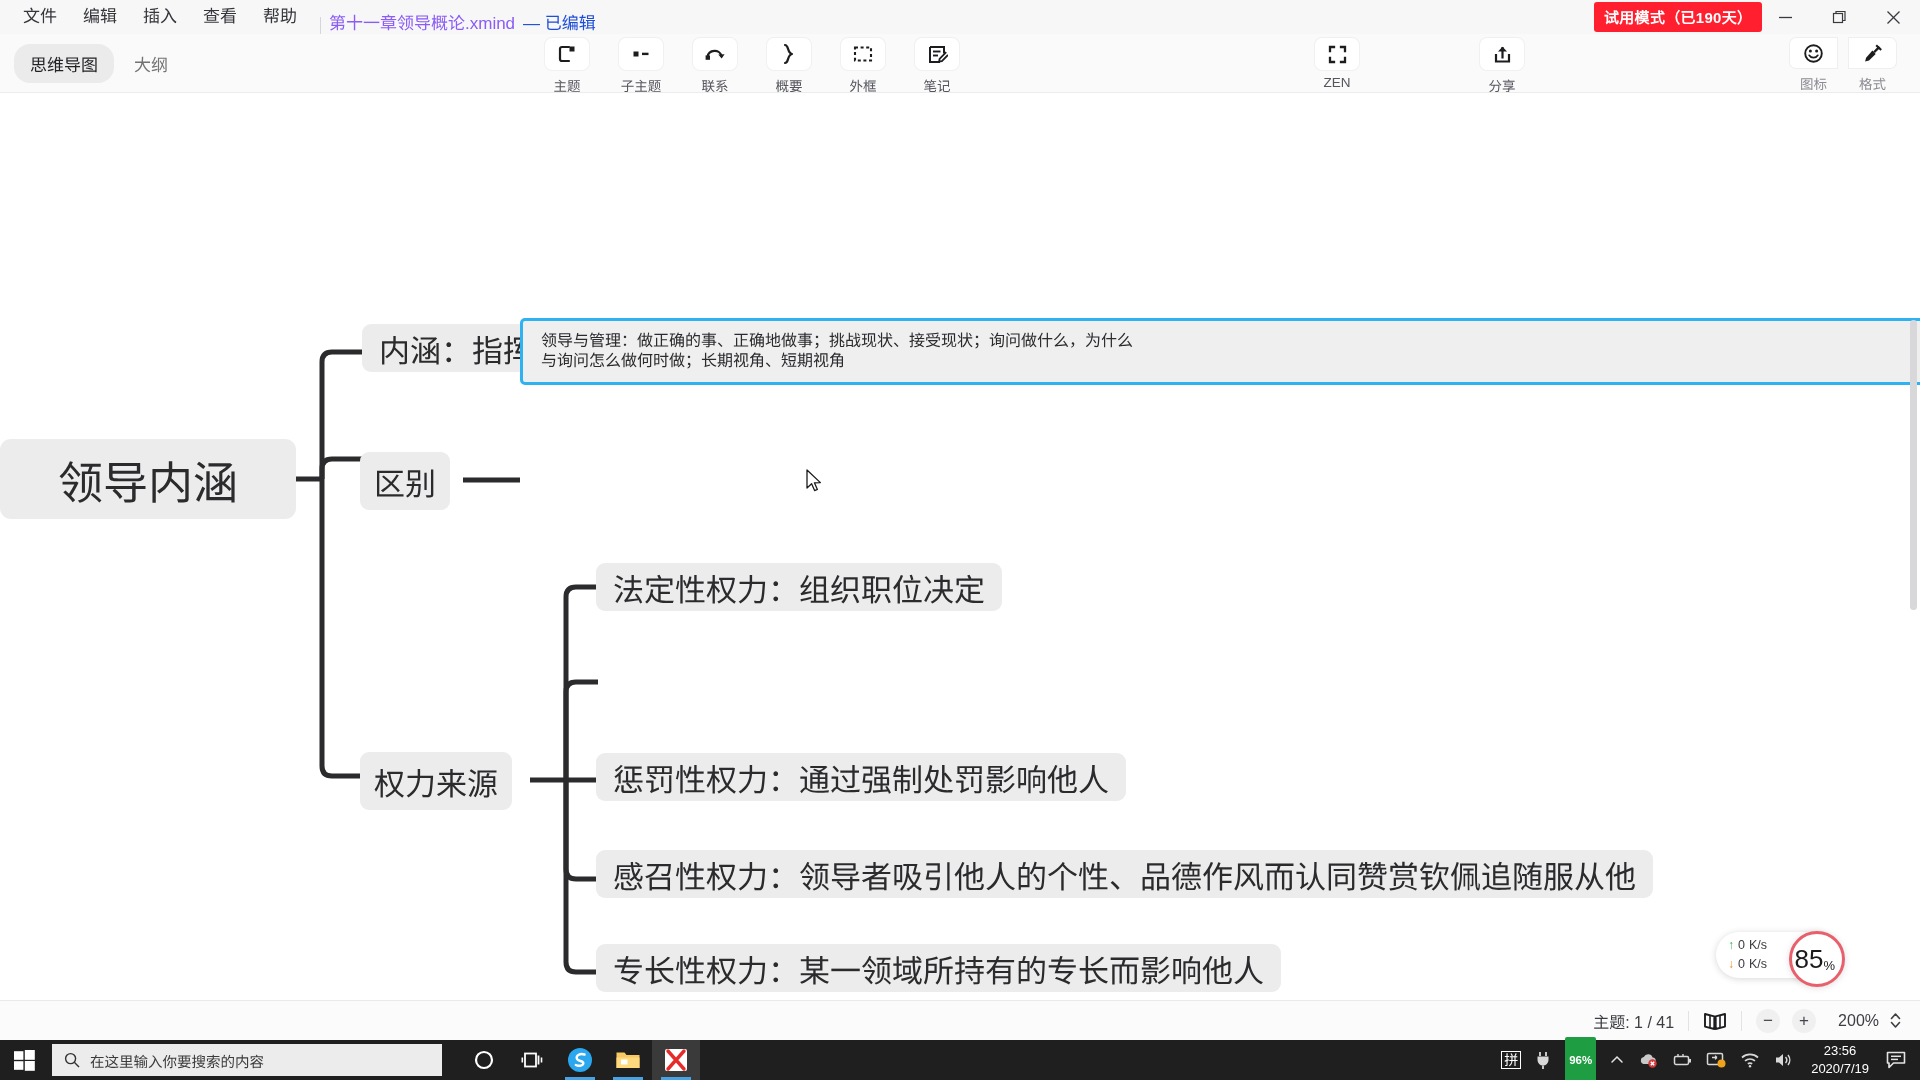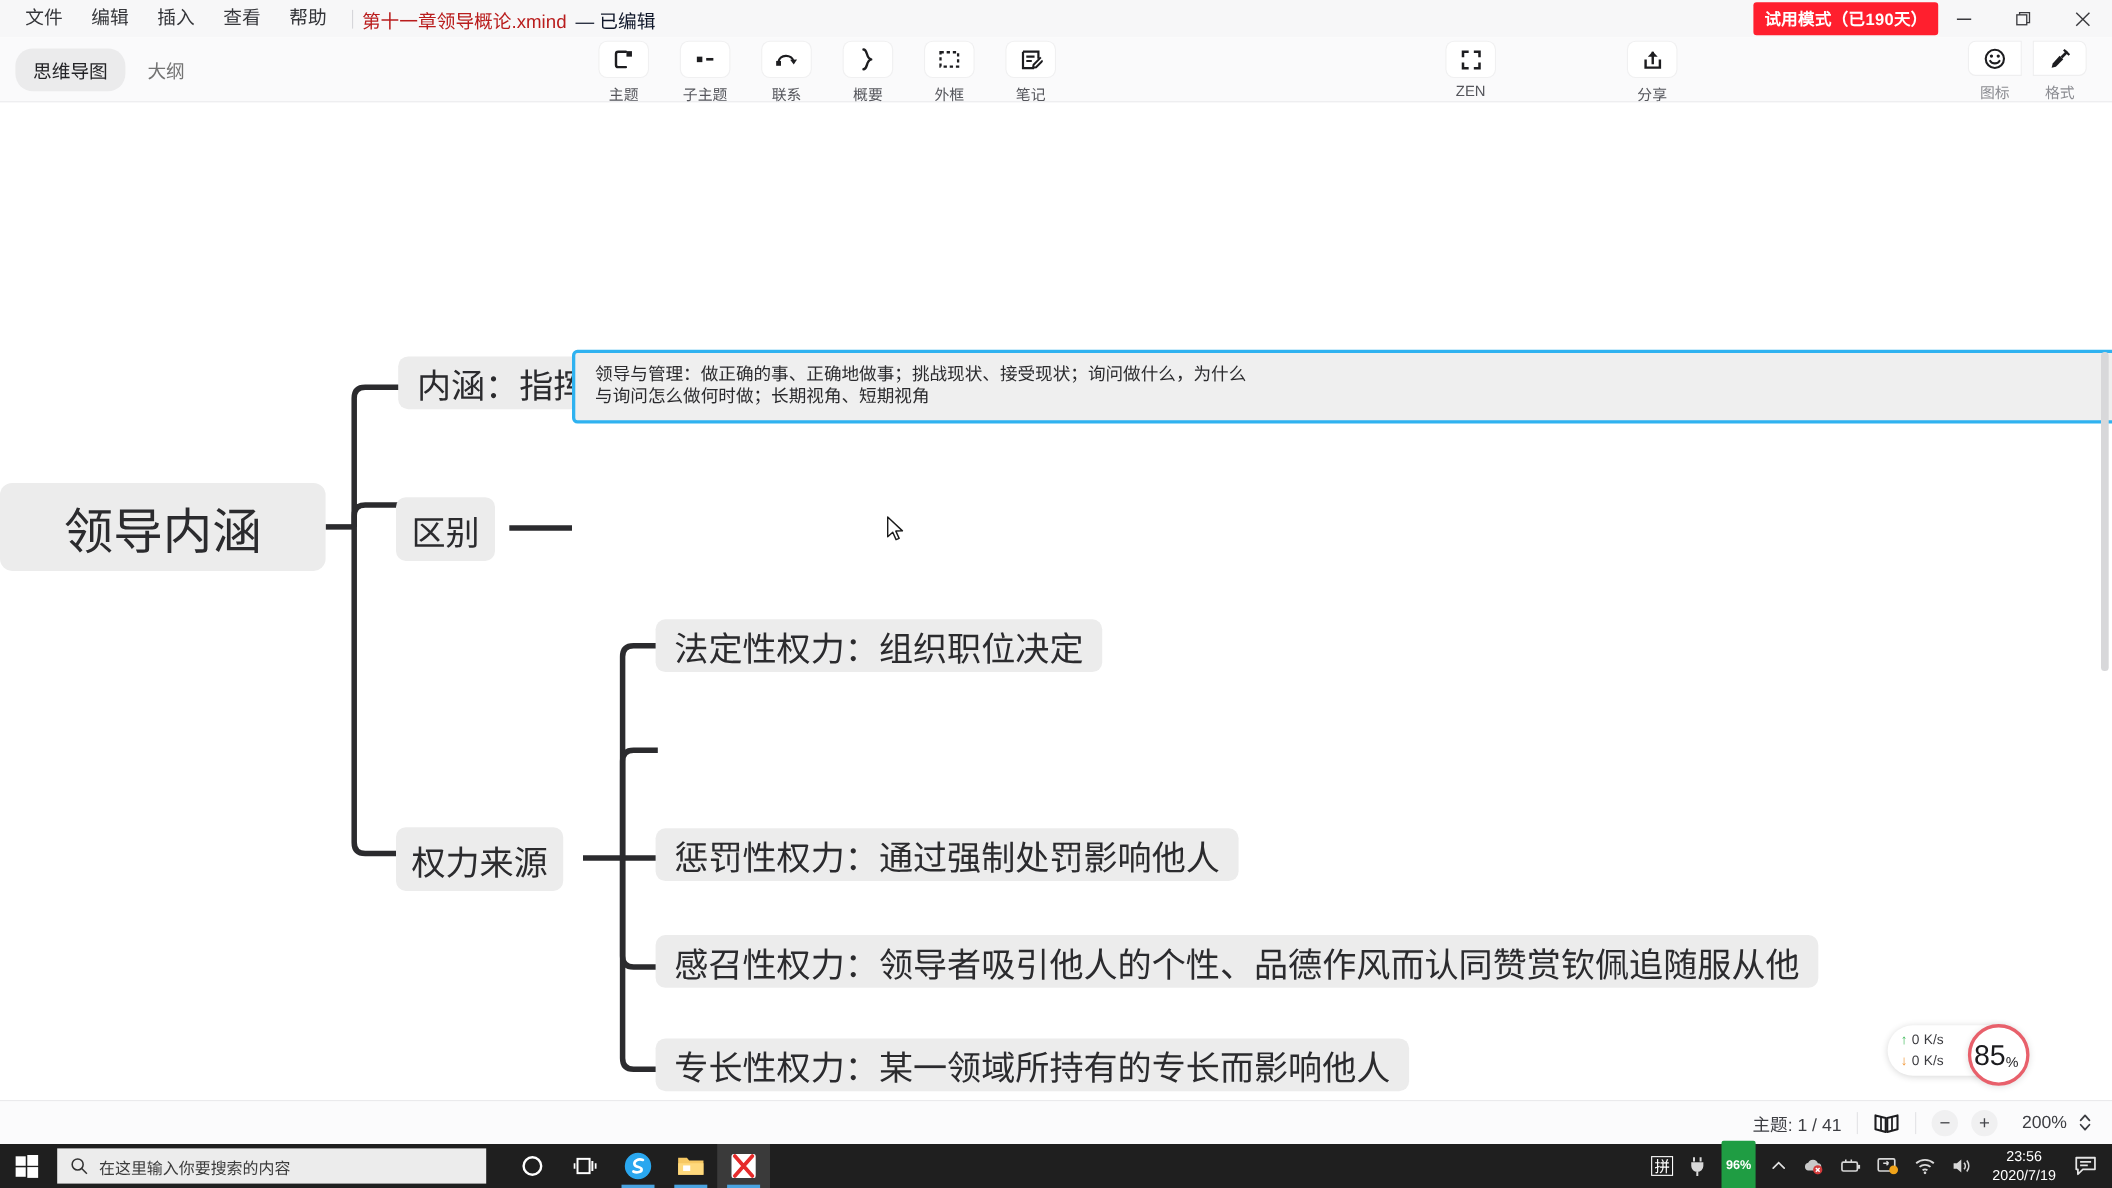--- a/index.html
+++ b/index.html
@@ -8,34 +8,34 @@
     overflow: hidden;
     font-family: "Liberation Sans", "DejaVu Sans", sans-serif;
     background: #ffffff;
   }
   #app { position: relative; width: 1920px; height: 1080px; }
 
   
   .titlebar {
     position: absolute; top: 0; left: 0; width: 1920px; height: 34px;
     background: #f7f7f8;
-    display: flex; align-items: center;
+    display: flex; align-items: flex-end;
   }
   .menu-item {
     font-size: 17px; color: #35363a; padding: 0 13px; line-height: 34px;
     cursor: default; white-space: nowrap;
   }
   .menu-item:first-child { margin-left: 10px; }
   .title-sep {
     width: 1px; height: 17px; background: #d6d6da; margin: 0 8px 0 10px;
   }
   .doc-title {
-    font-size: 17px; color: #b91c1c; white-space: nowrap;
-  }
-  .doc-state { color: #0f172a; }
+    font-size: 17px; color: #8b5cf6; white-space: nowrap;
+  }
+  .doc-state { color: #1d4ed8; }
 
   
   .trial-badge {
     position: absolute; top: 2px; left: 1594px;
     background: #ff1f2e; color: #ffffff;
     font-size: 15px; font-weight: bold;
     padding: 4px 10px 5px 10px;
     border-radius: 3px; letter-spacing: .3px;
     white-space: nowrap;
   }

